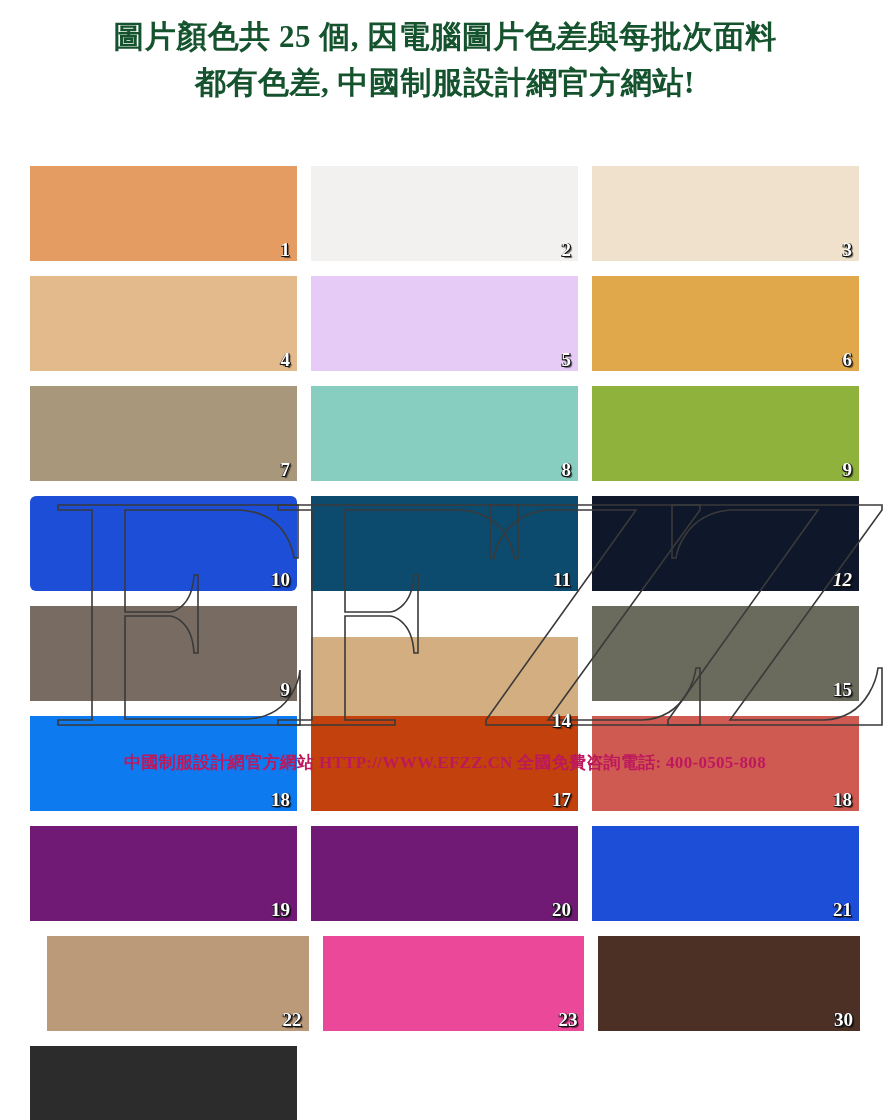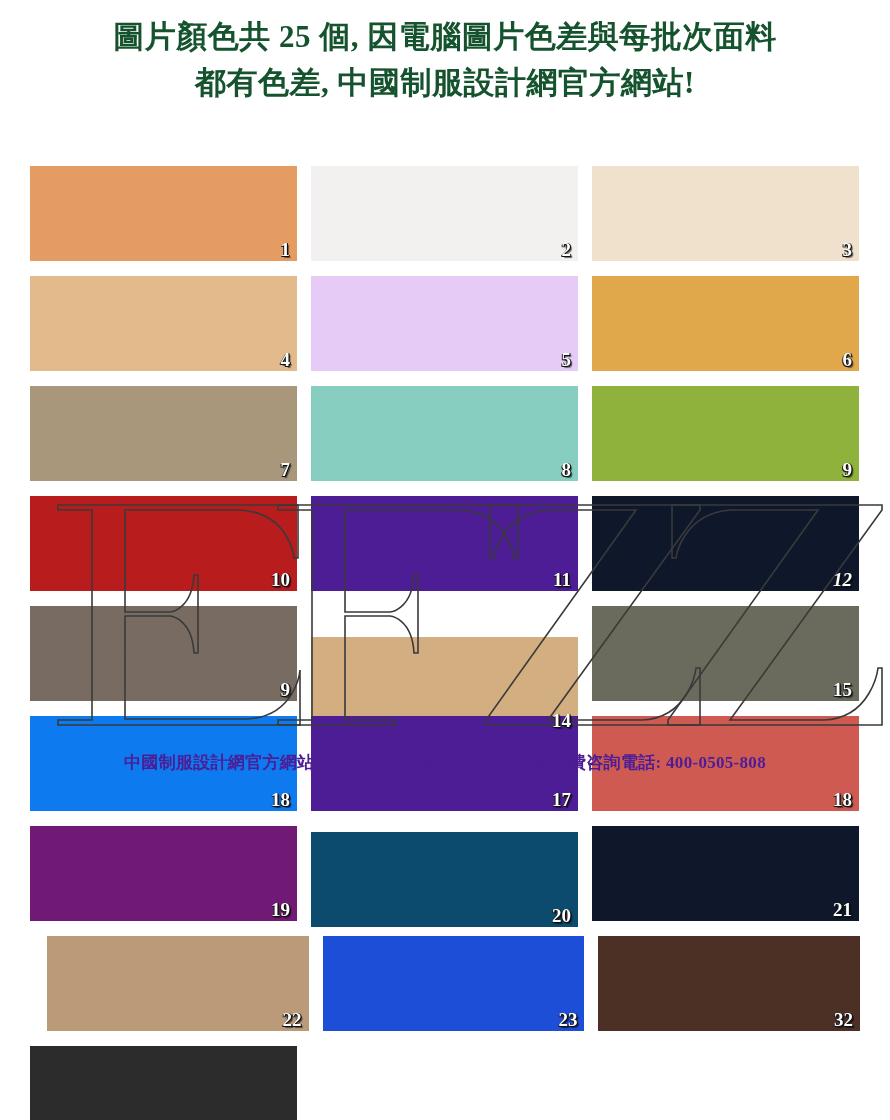--- a/index.html
+++ b/index.html
@@ -101,21 +101,21 @@
   #watermark-text {
     position: absolute;
     left: 0;
     top: 752px;
     width: 890px;
     text-align: center;
     font-family: "Liberation Serif", "DejaVu Serif", serif;
     font-weight: bold;
     font-size: 17px;
     line-height: 22px;
-    color: #4c1d95;
+    color: #be185d;
     white-space: nowrap;
     z-index: 6;
     letter-spacing: 0.3px;
   }
 </style>
 </head>
 <body>
 
 <div id="page">
 
@@ -152,24 +152,24 @@
           <span class="swatch-number">7</span>
         </div>
         <div class="swatch" style="background: rgb(135, 206, 192);">
           <span class="swatch-number">8</span>
         </div>
         <div class="swatch" style="background: rgb(143, 178, 60);">
           <span class="swatch-number">9</span>
         </div>
       </div>
       <div class="swatch-row">
-        <div class="swatch" style="background: #b91c1c;">
+        <div class="swatch" style="background: #1d4ed8; border-radius: 6px;">
           <span class="swatch-number">10</span>
         </div>
-        <div class="swatch" style="background: #4c1d95;">
+        <div class="swatch" style="background: #0c4a6e;">
           <span class="swatch-number">11</span>
         </div>
         <div class="swatch" style="background: #0f172a; font-style: italic;">
           <span class="swatch-number">12</span>
         </div>
       </div>
       <div class="swatch-row">
         <div class="swatch" style="background: rgb(119, 107, 98);">
           <span class="swatch-number">9</span>
         </div>
@@ -177,47 +177,47 @@
           <span class="swatch-number">14</span>
         </div>
         <div class="swatch" style="background: rgb(106, 107, 92);">
           <span class="swatch-number">15</span>
         </div>
       </div>
       <div class="swatch-row">
         <div class="swatch" style="background: rgb(13, 123, 239);">
           <span class="swatch-number">18</span>
         </div>
-        <div class="swatch" style="background: #4c1d95; padding-left: 36px;">
+        <div class="swatch" style="background: #c2410c; padding-left: 36px;">
           <span class="swatch-number">17</span>
         </div>
         <div class="swatch" style="background: rgb(206, 90, 82);">
           <span class="swatch-number">18</span>
         </div>
       </div>
       <div class="swatch-row">
         <div class="swatch" style="background: #701a75;">
           <span class="swatch-number">19</span>
         </div>
-        <div class="swatch" style="background: #0c4a6e; margin-top: 6px;">
+        <div class="swatch" style="background: #701a75;">
           <span class="swatch-number">20</span>
         </div>
-        <div class="swatch" style="background: #0f172a;">
+        <div class="swatch" style="background: #1d4ed8;">
           <span class="swatch-number">21</span>
         </div>
       </div>
       <div class="swatch-row">
         <div class="swatch" style="background: rgb(187, 154, 122); margin-left: 17px;">
           <span class="swatch-number">22</span>
         </div>
-        <div class="swatch" style="background: #1d4ed8; padding-left: 11px;">
+        <div class="swatch" style="background: #ec4899; padding-left: 11px;">
           <span class="swatch-number">23</span>
         </div>
         <div class="swatch" style="background: rgb(76, 48, 38);">
-          <span class="swatch-number">32</span>
+          <span class="swatch-number">30</span>
         </div>
       </div>
       <div class="swatch-row">
         <div class="swatch" style="background: rgb(44, 44, 44);">
           <span class="swatch-number">25</span>
         </div>
       </div>
     </div>
 
   <div id="watermark-efzz">

